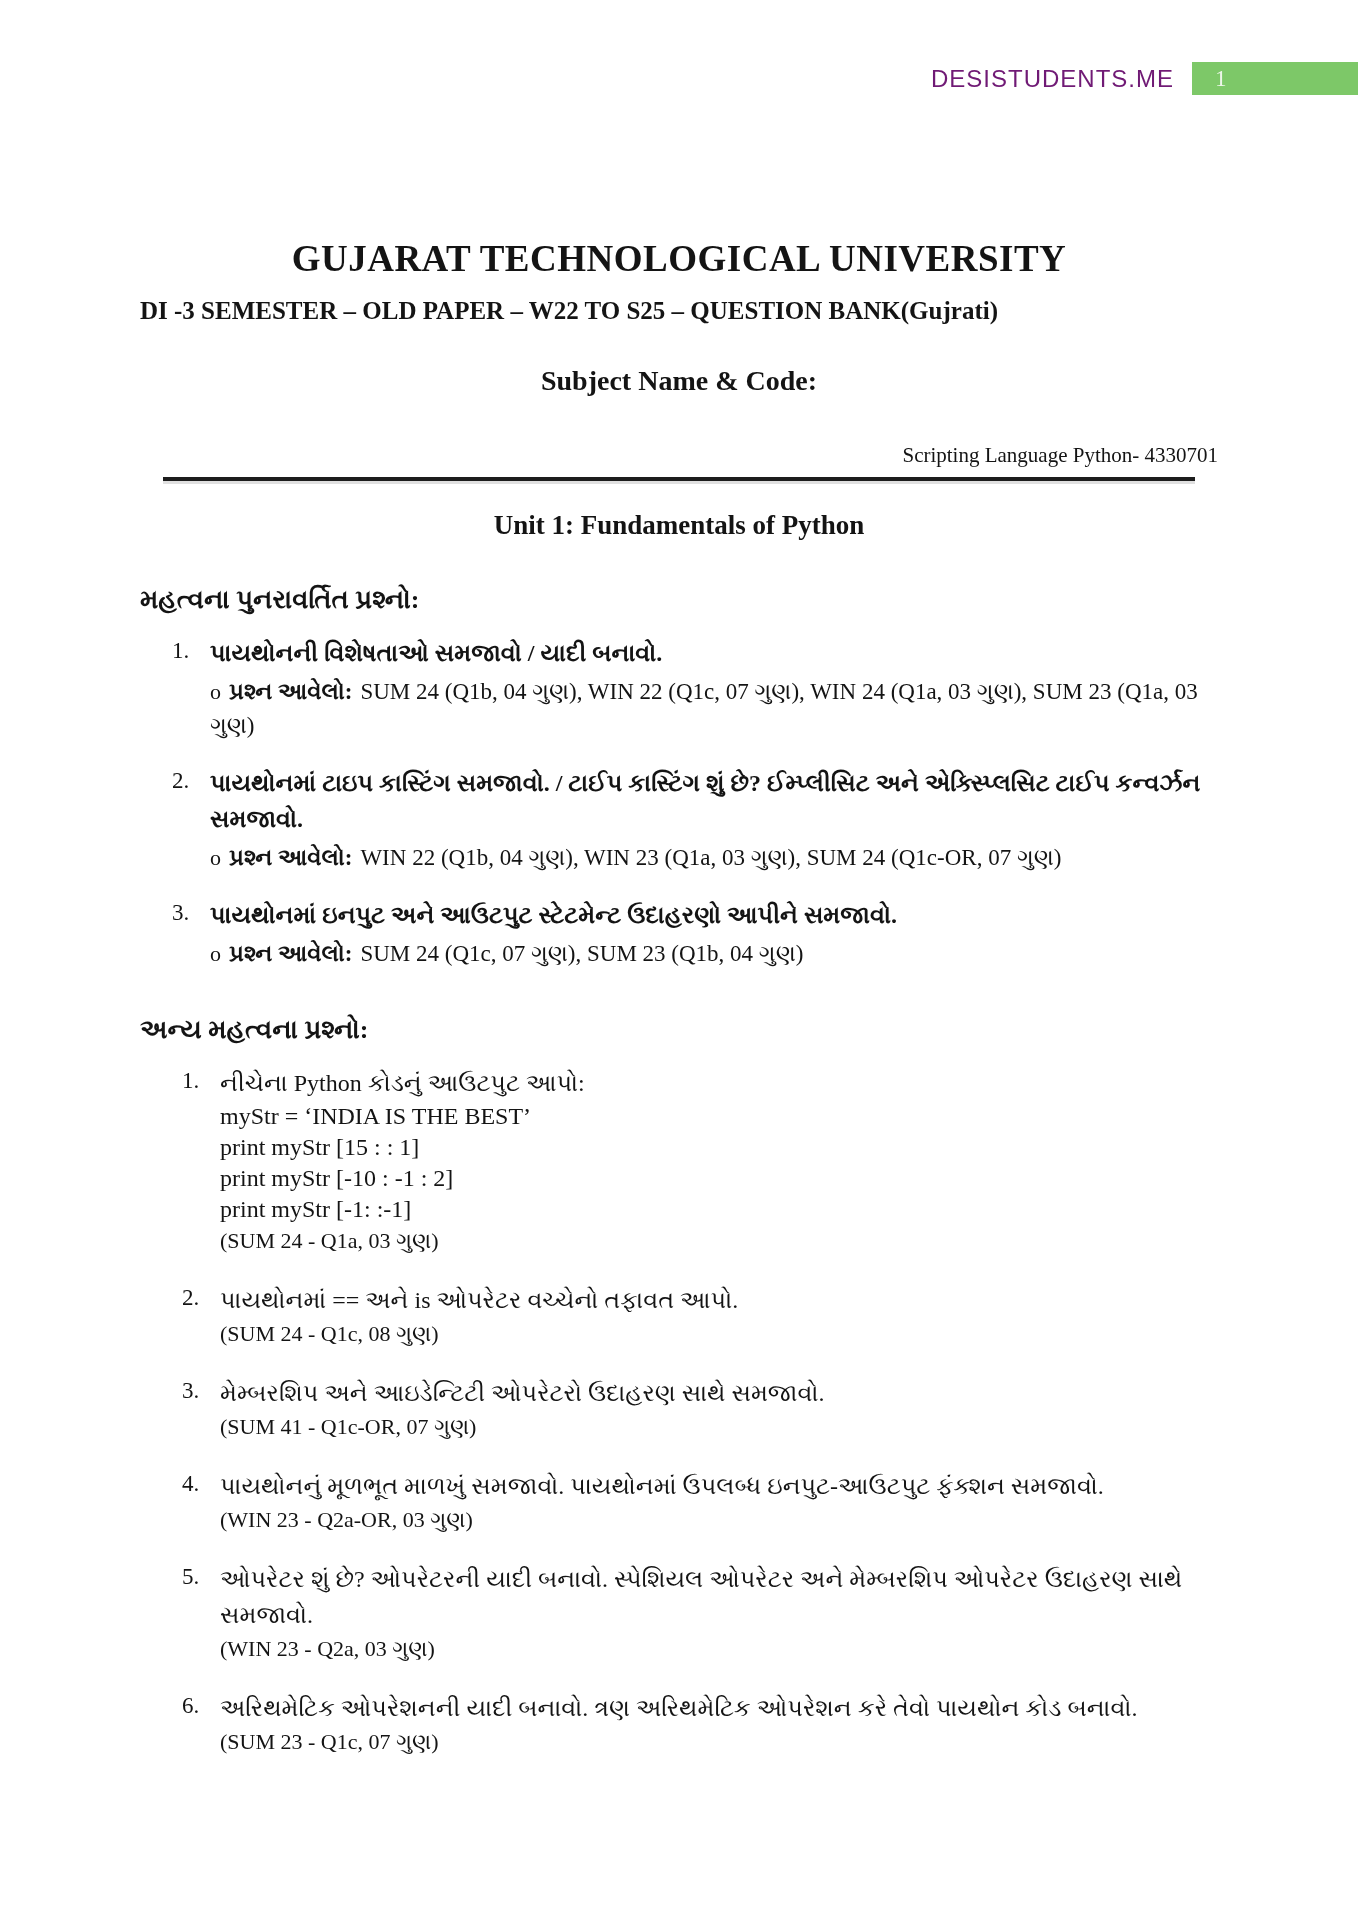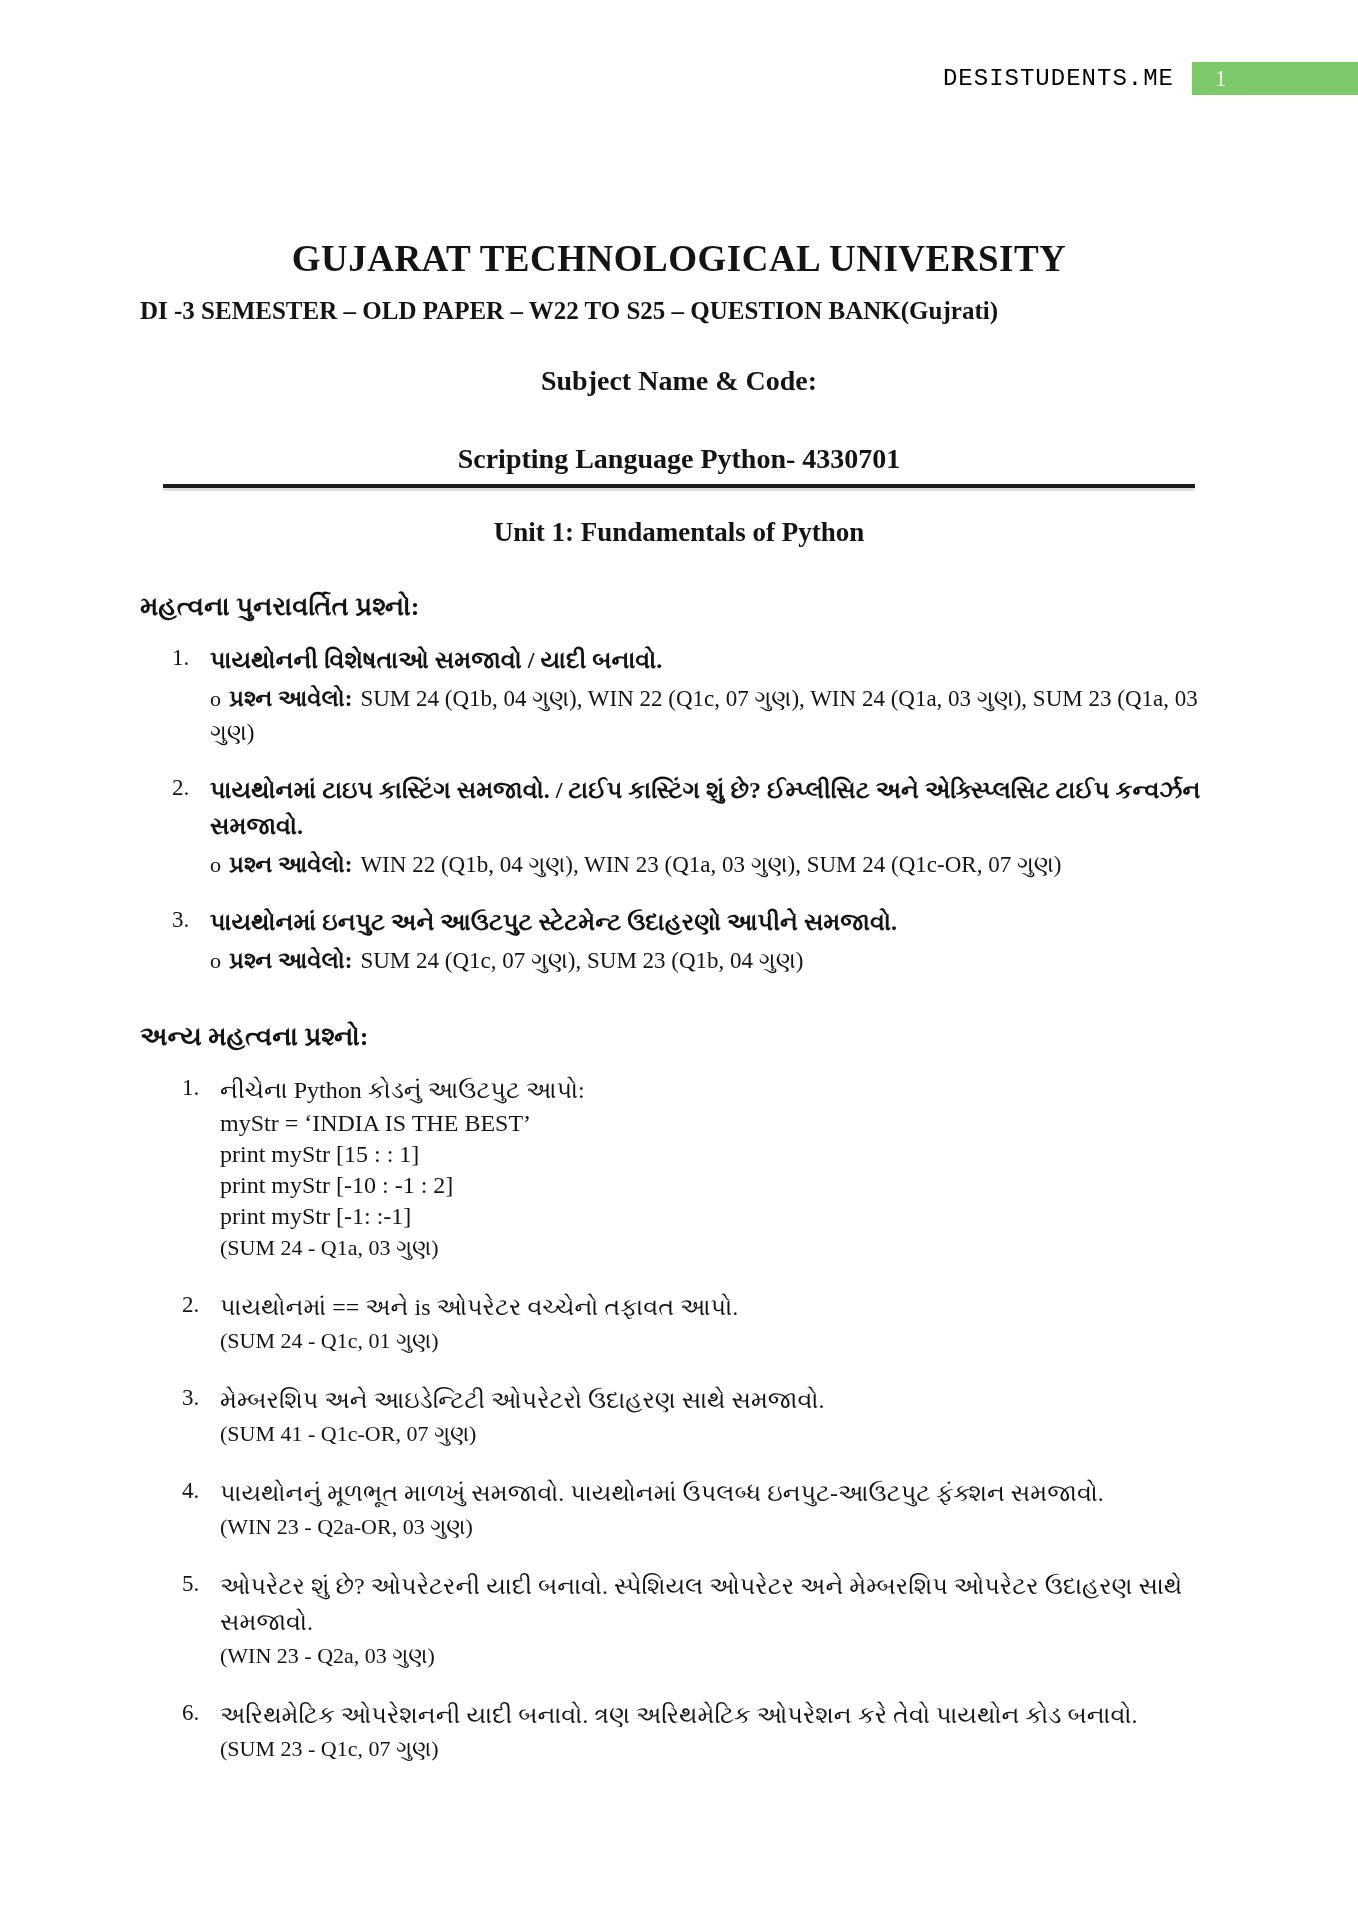--- a/index.html
+++ b/index.html
@@ -16,24 +16,24 @@
   }
   
   .hdr {
     position: absolute;
     top: 62px;
     right: 0;
     display: flex;
     align-items: center;
   }
   .site-name {
-    font-family: Liberation Mono, monospace;
+    font-family: Liberation Sans, sans-serif;
     font-size: 24px;
     letter-spacing: 1px;
-    color: #000000;
+    color: #701a75;
     margin-right: 18px;
   }
   .page-badge {
     width: 166px;
     height: 33px;
     background: #7dc868;
     color: #edf6e9;
     font-size: 23px;
     display: flex;
     align-items: center;
@@ -54,23 +54,23 @@
     font-weight: bold;
     margin-top: 17px;
   }
   .subject-label {
     text-align: center;
     font-size: 28px;
     font-weight: bold;
     margin-top: 40px;
   }
   .subject-name {
-    text-align: center;
-    font-size: 28px;
-    font-weight: bold;
+    text-align: right;
+    font-size: 21px;
+    font-weight: normal;
     margin-top: 46px;
   }
   .subject-rule {
     margin: 9px 23px 0 23px;
     border: none;
     border-top: 4px solid #1d1d1d;
     box-shadow: 0 3px 0 rgba(0,0,0,0.12);
   }
   .unit-title {
     text-align: center;
@@ -190,21 +190,21 @@
           <div class="code-line">print myStr [-10 : -1 : 2]</div>
           <div class="code-line">print myStr [-1: :-1]</div>
           <div class="q-ref2">(SUM 24 - Q1a, 03 ગુણ)</div>
         </div>
       </div>
 
       <div class="q-item">
         <span class="q-num">2.</span>
         <div class="q-body">
           <div class="q-title">પાયથોનમાં == અને is ઓપરેટર વચ્ચેનો તફાવત આપો.</div>
-          <div class="q-ref2">(SUM 24 - Q1c, 01 ગુણ)</div>
+          <div class="q-ref2">(SUM 24 - Q1c, 08 ગુણ)</div>
         </div>
       </div>
 
       <div class="q-item">
         <span class="q-num">3.</span>
         <div class="q-body">
           <div class="q-title">મેમ્બરશિપ અને આઇડેન્ટિટી ઓપરેટરો ઉદાહરણ સાથે સમજાવો.</div>
           <div class="q-ref2">(SUM 41 - Q1c-OR, 07 ગુણ)</div>
         </div>
       </div>

